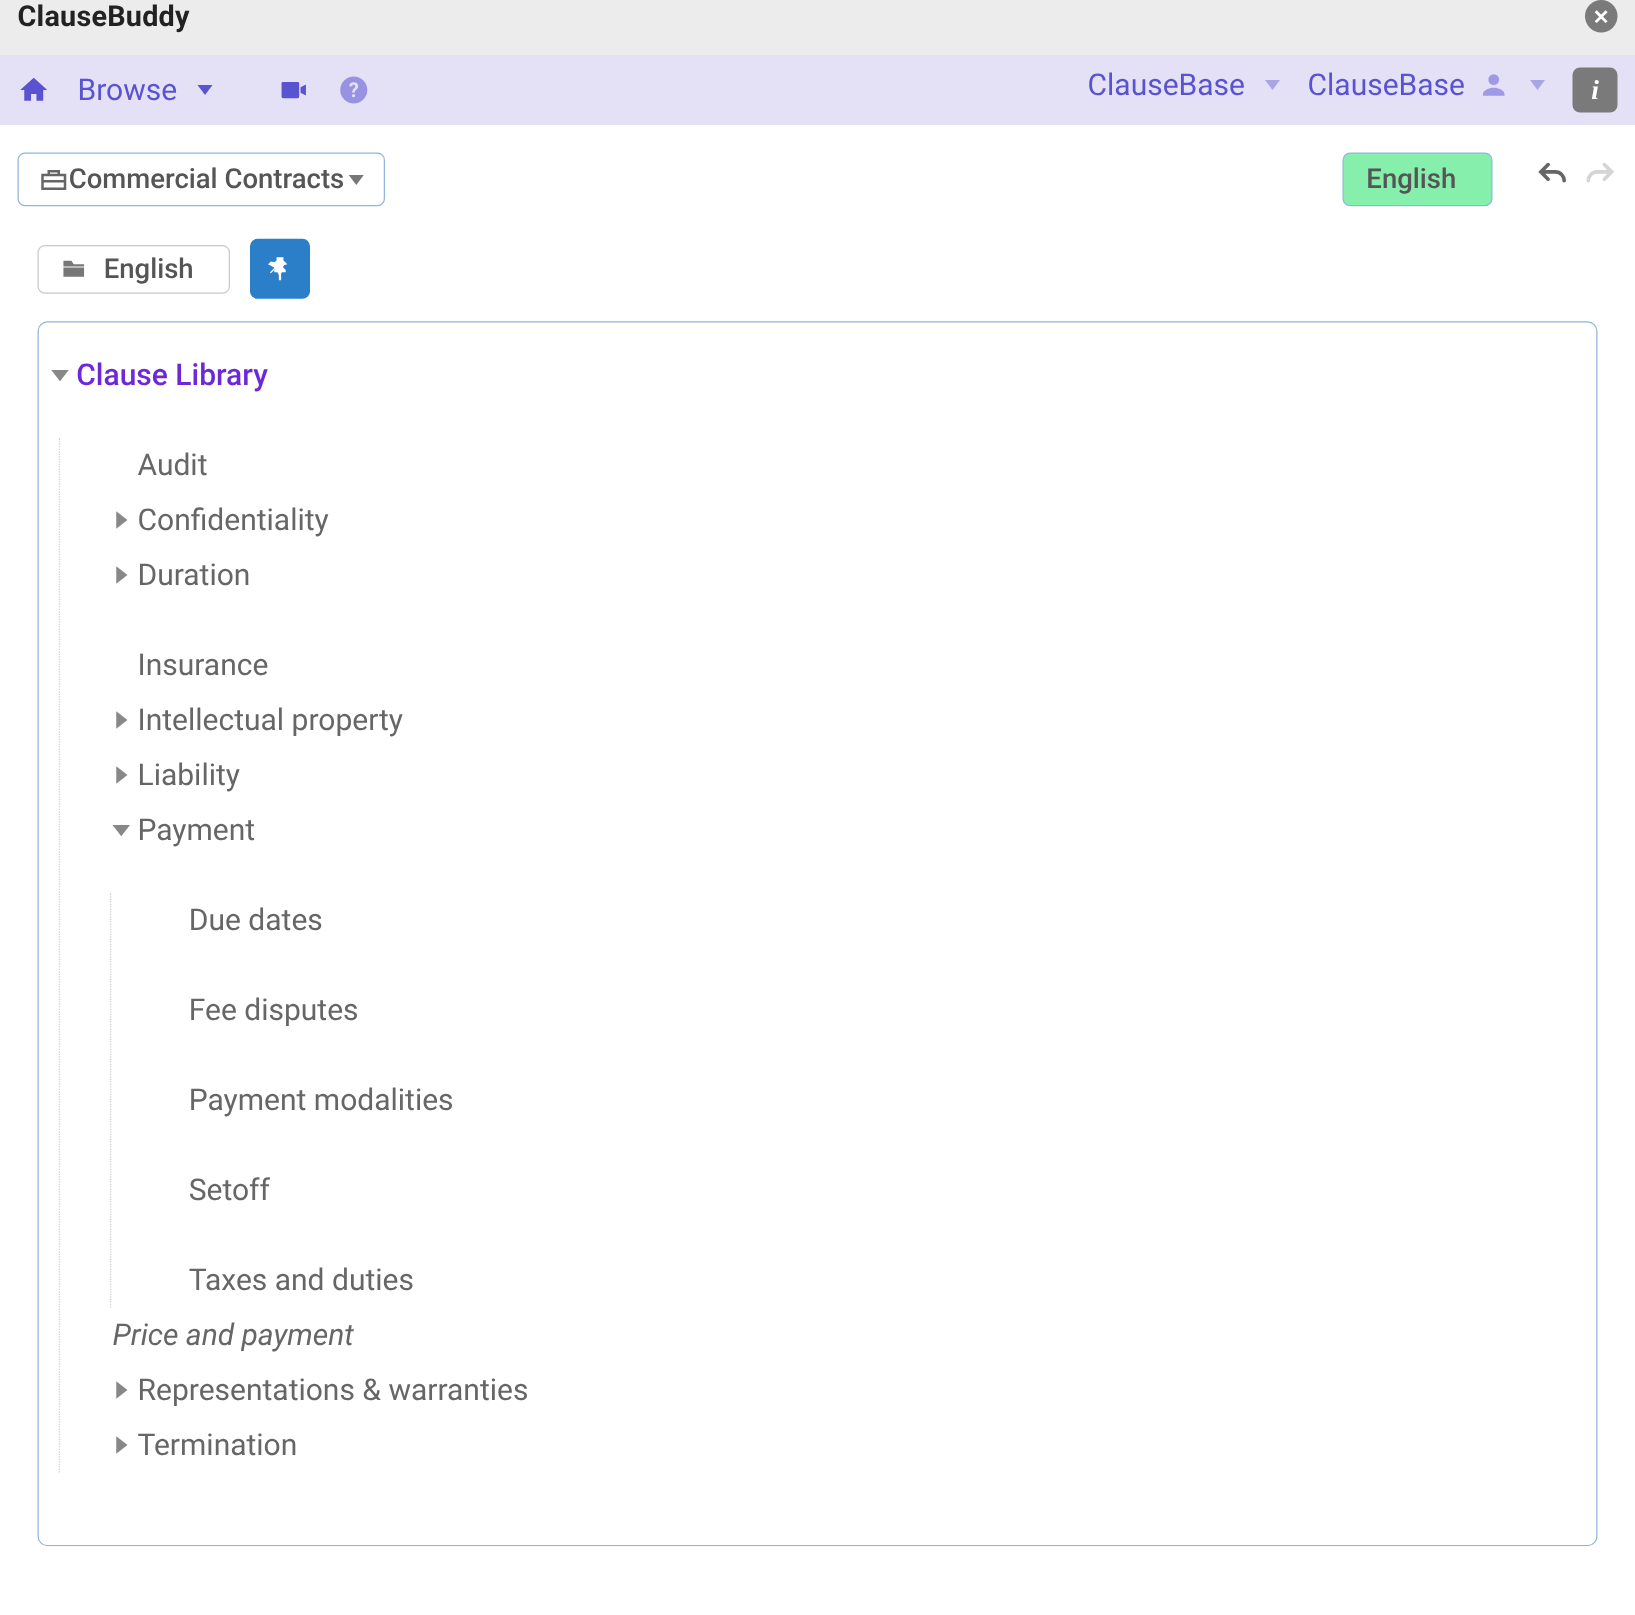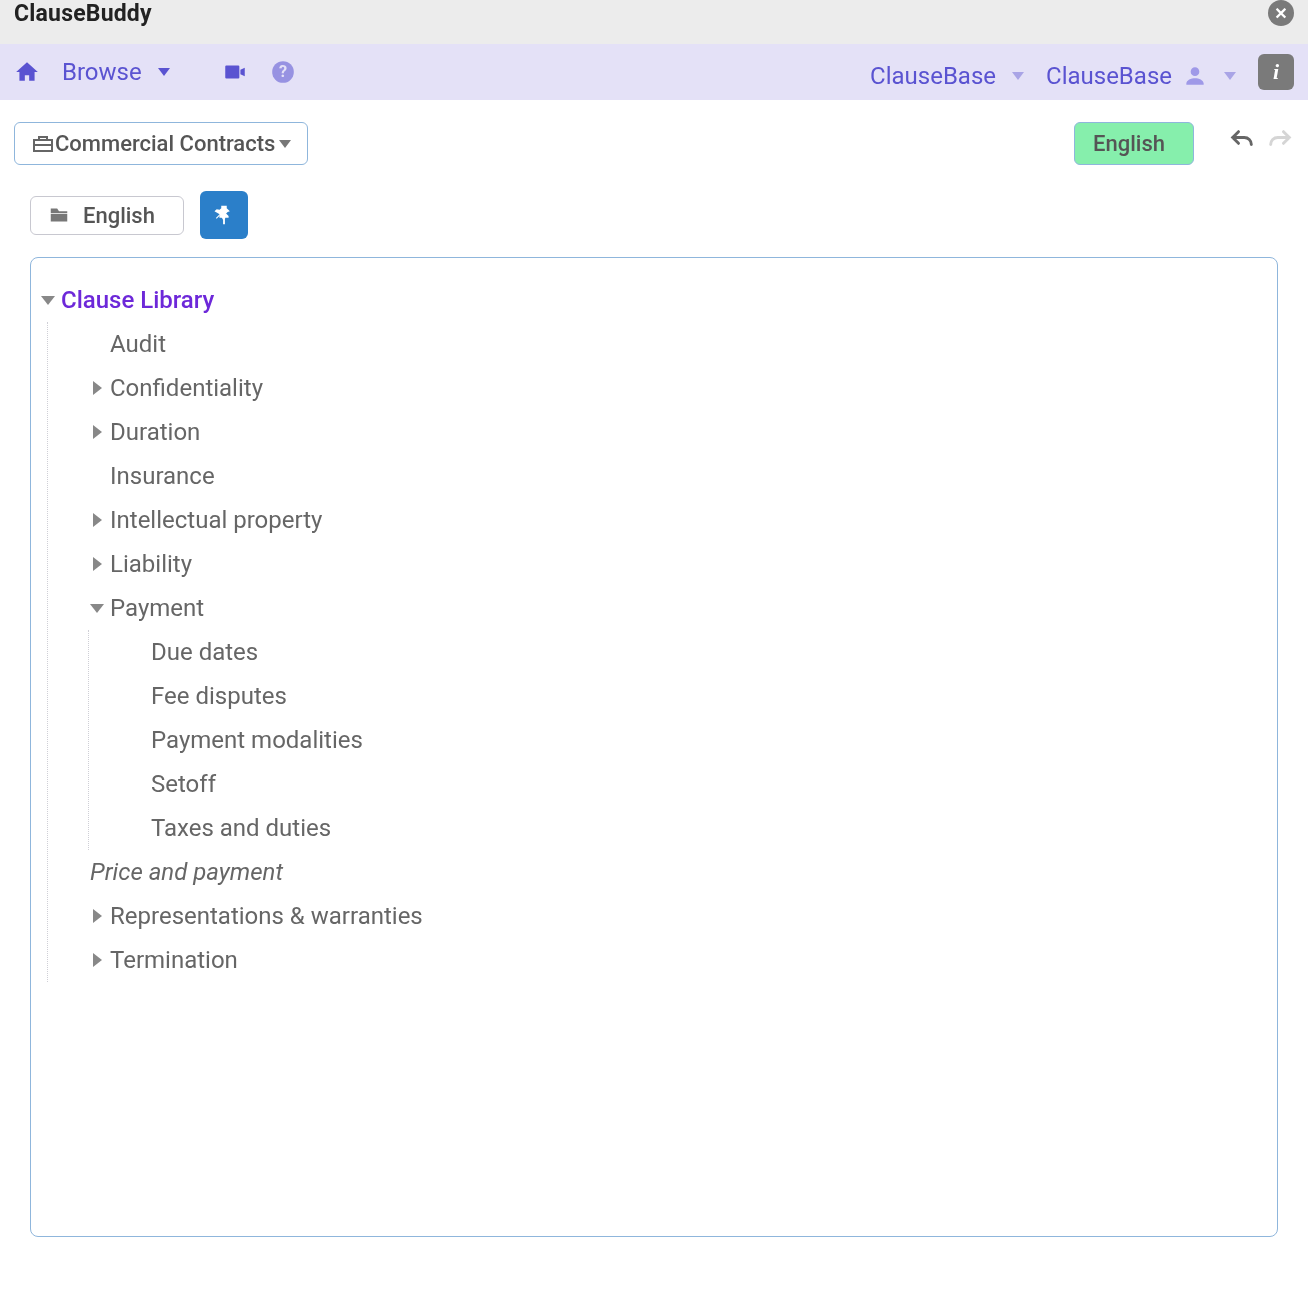--- a/index.html
+++ b/index.html
@@ -52,21 +52,21 @@
   
   .nav-bar {
     background: var(--purple-light);
     height: 56px;
     display: flex;
     align-items: center;
     padding: 0 14px;
     gap: 18px;
   }
   .nav-left { display: flex; align-items: center; gap: 22px; }
-  .nav-right { margin-left: auto; display: flex; align-items: flex-end; gap: 22px; }
+  .nav-right { margin-left: auto; display: flex; align-items: flex-start; gap: 22px; }
   .nav-item {
     display: flex;
     align-items: center;
     gap: 10px;
     color: var(--purple);
     font-weight: 400;
     font-size: 24px;
     cursor: pointer;
   }
   .nav-icon {
@@ -191,21 +191,21 @@
   .node {
     display: flex;
     align-items: center;
     gap: 4px;
     padding: 8px 0 8px 0;
     color: var(--gray-muted);
     font-size: 24px;
     cursor: pointer;
   }
   .node.root { font-weight: 500; color: #6d28d9; }
-  .node.leaf { padding-left: 22px; }
+  .node.leaf { padding-left: 22px; margin-top: 28px; }
   .node.italic { font-style: italic; padding-left: 2px;}
   .tw {
     width: 18px;
     display: inline-flex;
     justify-content: center;
   }
   .tri-right {
     width: 0; height: 0;
     border-top: 7px solid transparent;
     border-bottom: 7px solid transparent;

